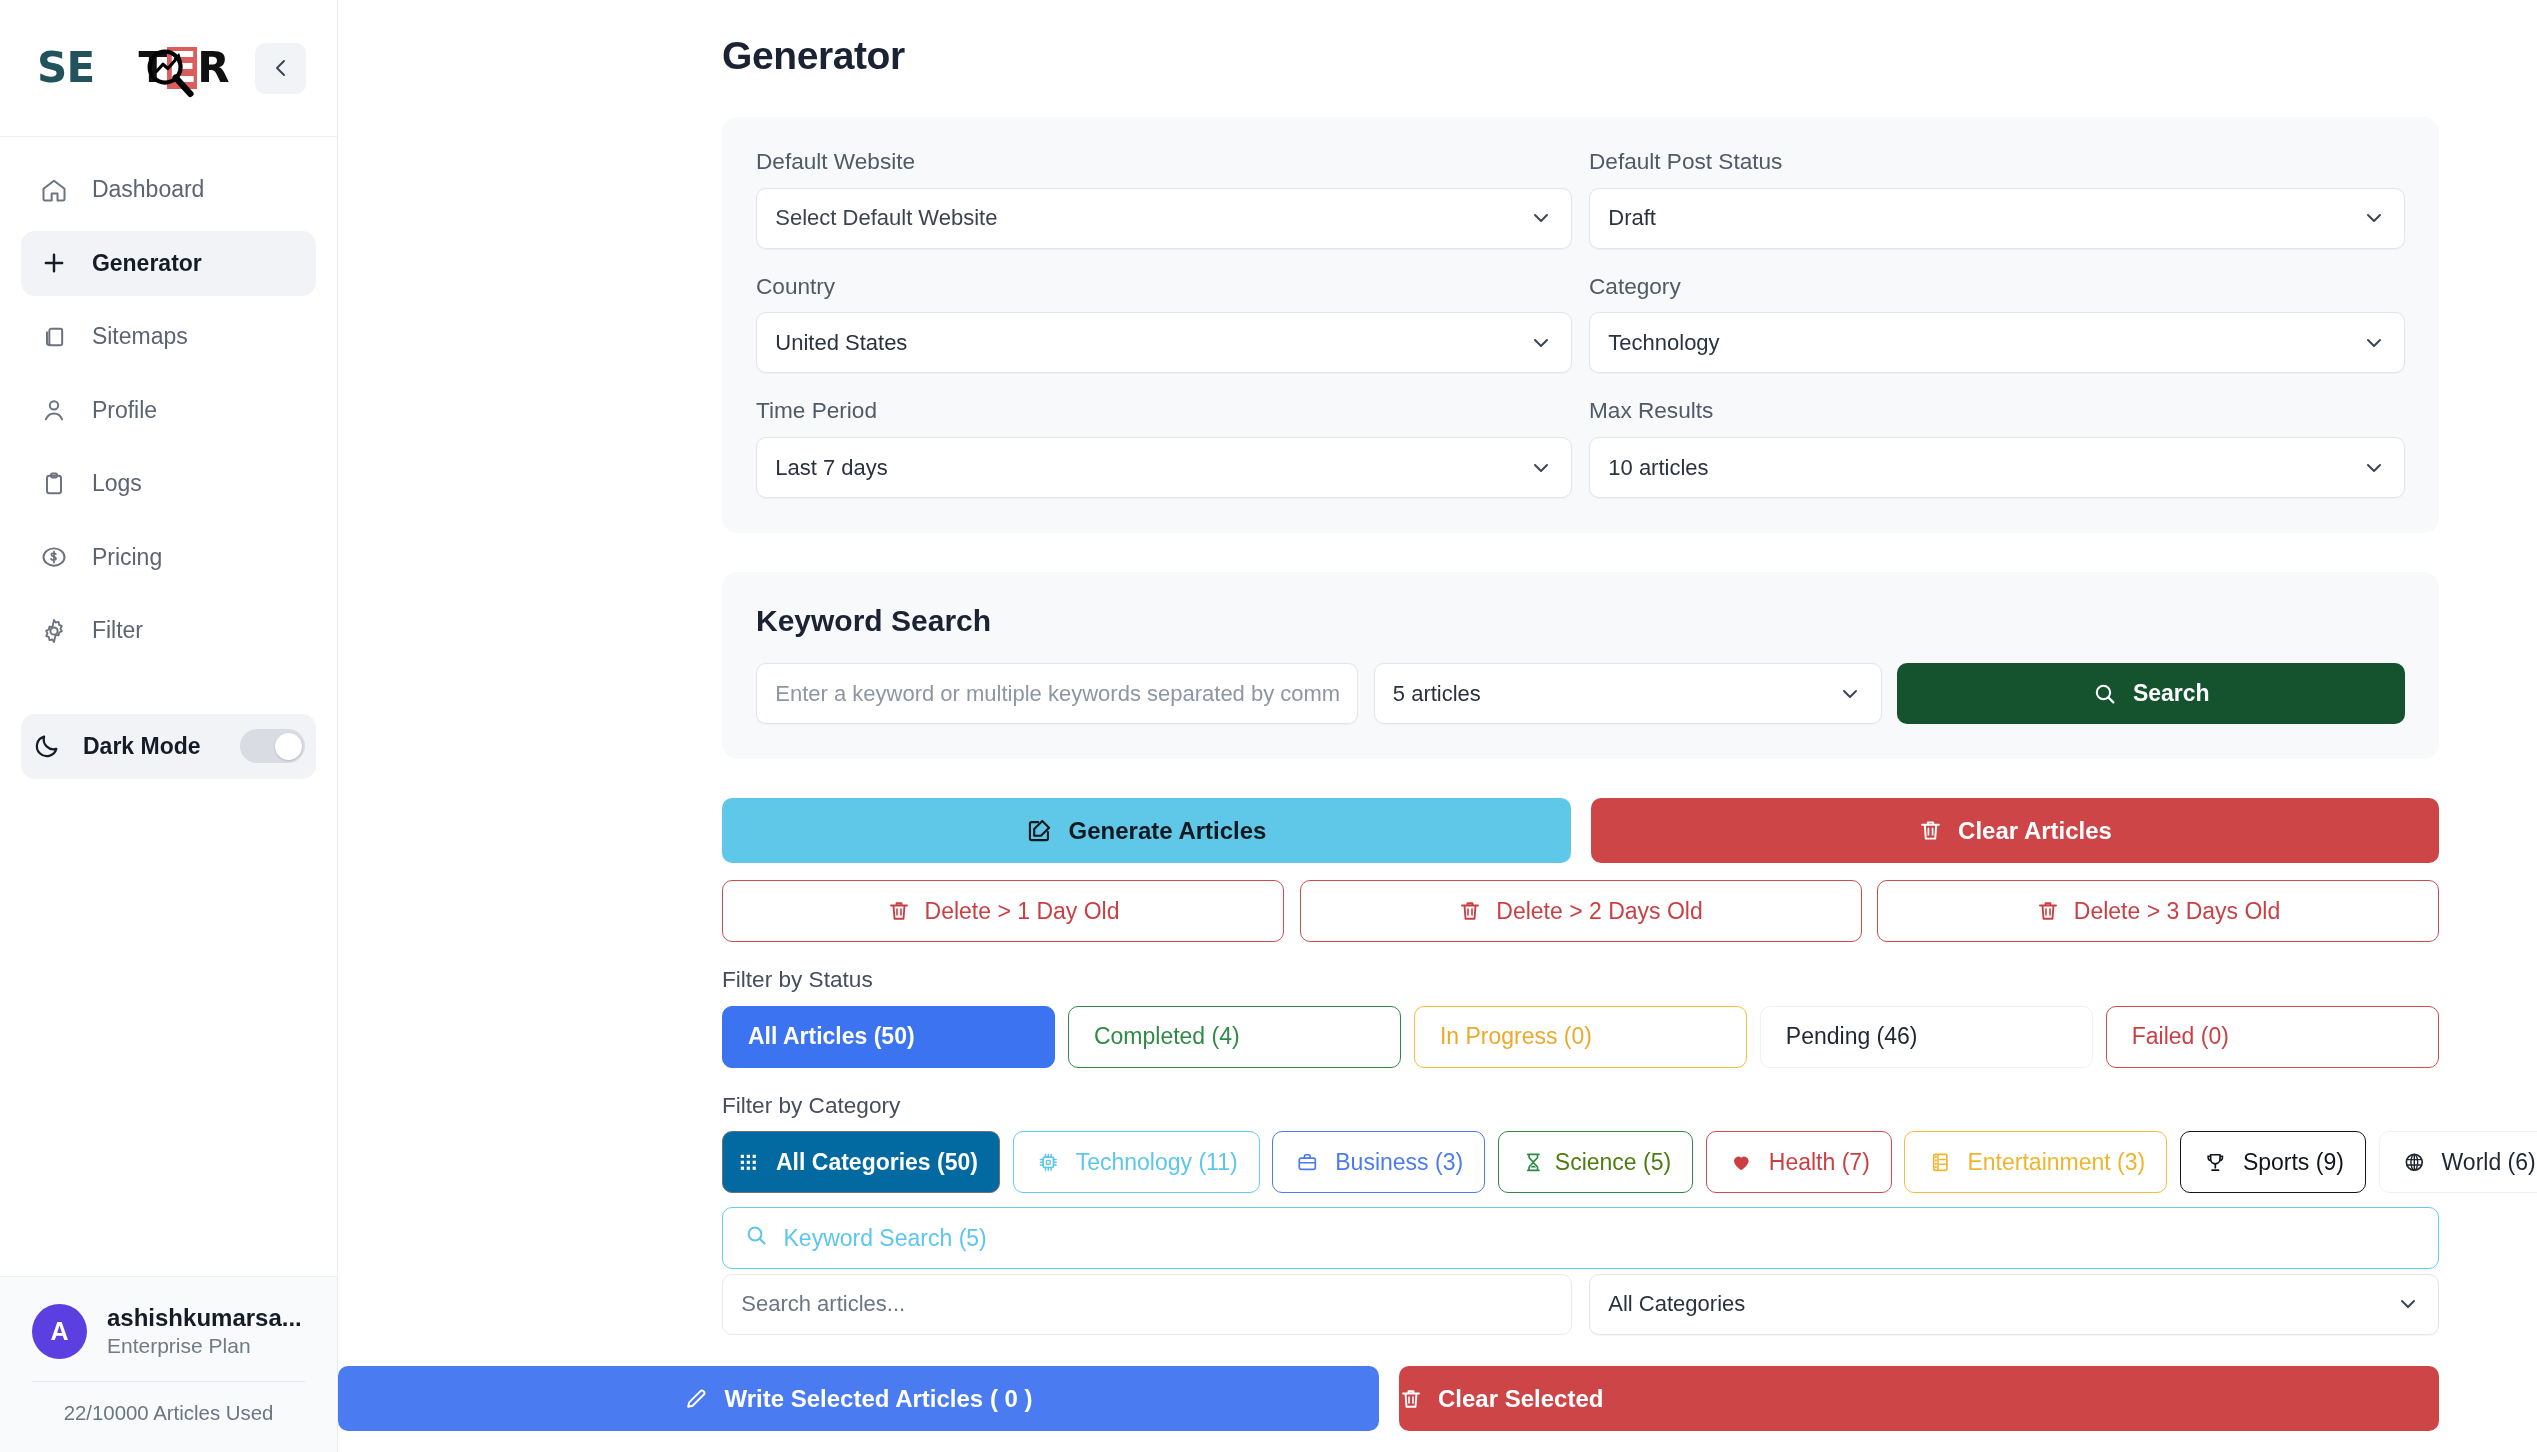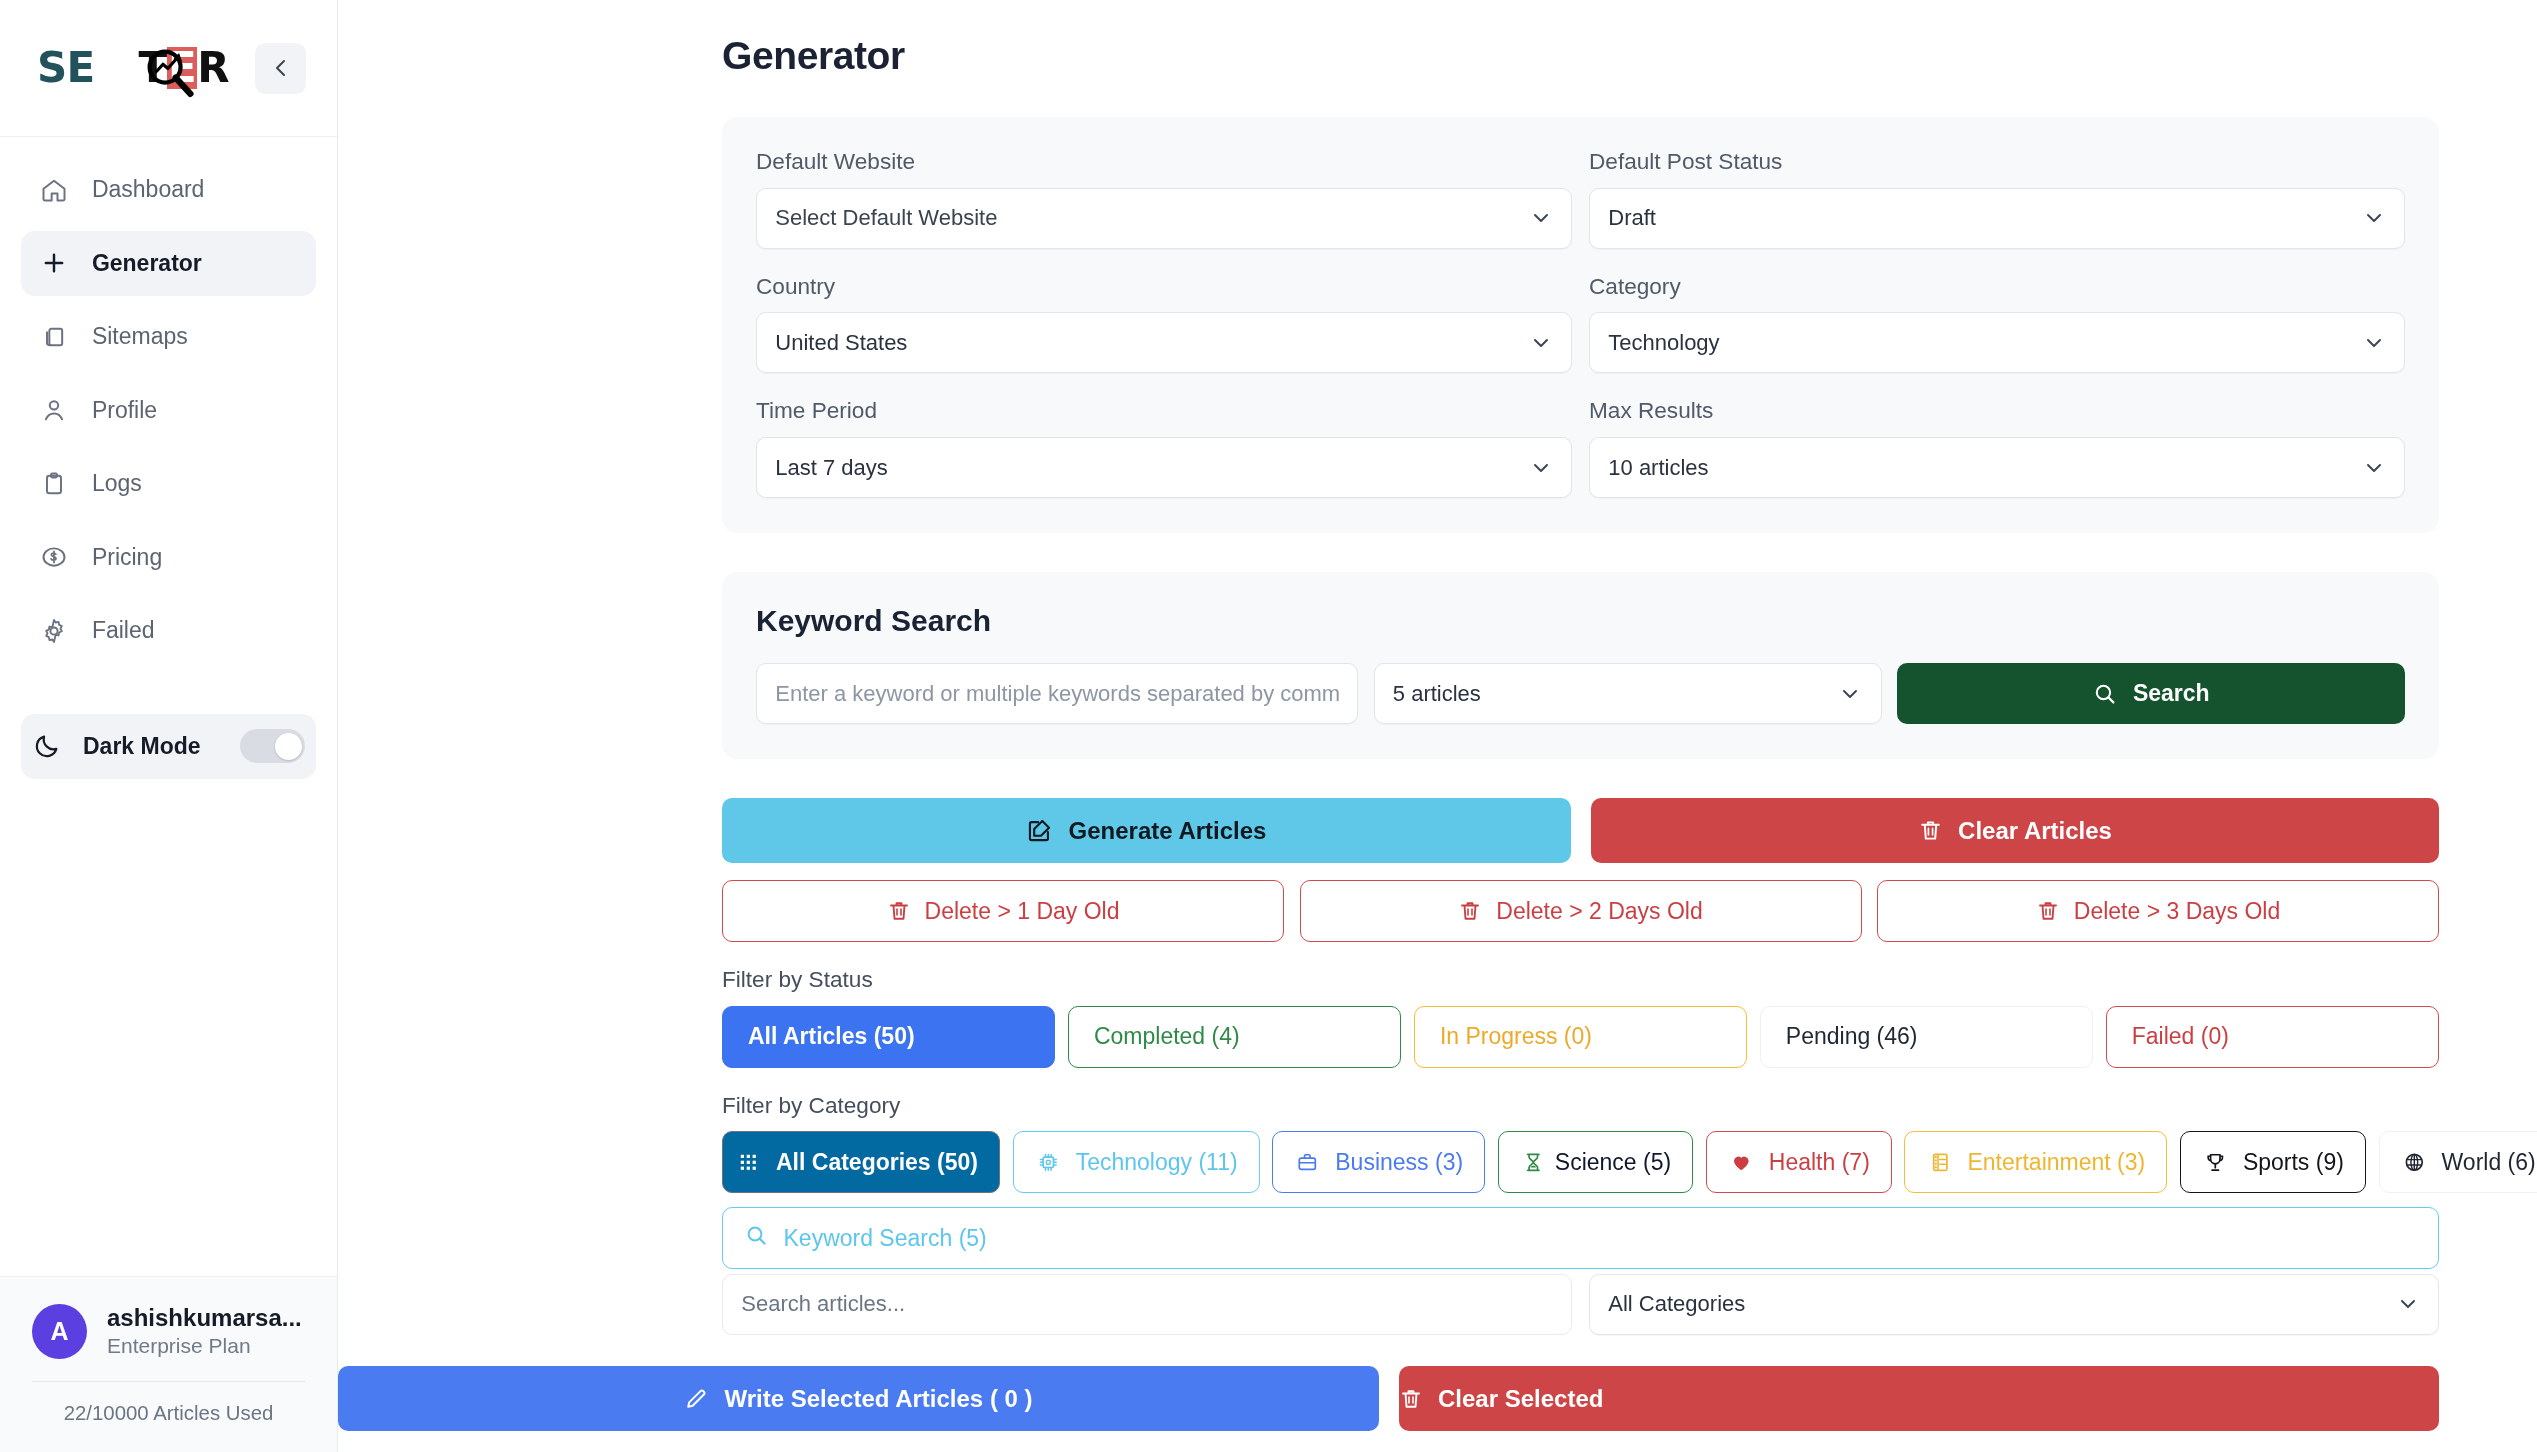--- a/index.html
+++ b/index.html
@@ -177,21 +177,21 @@
   .cat-row { display: flex; gap: 12.7px; }
   .cat-btn {
     height: 62px; border-radius: 10px; background: #fff;
     border: 1.4px solid #e4e8ee; cursor: pointer;
     display: flex; align-items: center; gap: 14px; padding: 0 21px;
     font-size: 23px; color: #1f2733; white-space: nowrap;
   }
   .cat-btn.all { background: #0369a1; border-color: #6b7280; color: #fff; font-weight: 700; padding-left: 12px; }
   .cat-btn.tech { border-color: #64cdf0; color: #5cc6ec; }
   .cat-btn.biz { border-color: #4a7bf0; color: #4a7bf0; }
-  .cat-btn.sci { border-color: #2f8a47; color: #0f172a; gap: 8px; }
+  .cat-btn.sci { border-color: #2f8a47; color: #4d7c0f; gap: 8px; }
   .cat-btn.health { border-color: #cf4b4e; color: #cb3f43; }
   .cat-btn.ent { border-color: #f5bd38; color: #f0b52e; }
   .cat-btn.sports { border-color: #12151a; color: #12151a; }
   .cat-btn.world { border-color: #eef1f5; color: #1f2733; }
   .cat-btn .cicon { width: 27px; height: 27px; flex: 0 0 27px; display:flex; align-items:center; justify-content:center;}
 
   .kw-chip {
     margin-top: 14px; height: 62px; border-radius: 10px;
     background: #fff; border: 1.4px solid #64cdf0; color: #5cc6ec;
     display: flex; align-items: center; gap: 15.5px; padding: 0 21px;
@@ -316,21 +316,21 @@
         <span>Pricing</span>
       </div>
 
       <div class="nav-item">
         <span class="nav-ico">
           <svg width="28" height="28" viewBox="0 0 24 24">
               <circle cx="12" cy="12" r="3.1" fill="none" stroke="#6b7280" stroke-width="1.7"></circle>
               <path d="M12 2.6l1.4 2.1 2.5-.5.5 2.5 2.3 1.1-1.2 2.2 1.2 2.2-2.3 1.1-.5 2.5-2.5-.5L12 21.4l-1.4-2.1-2.5.5-.5-2.5-2.3-1.1 1.2-2.2-1.2-2.2 2.3-1.1.5-2.5 2.5.5z" fill="none" stroke="#6b7280" stroke-width="1.6" stroke-linejoin="round"></path>
             </svg>
         </span>
-        <span>Failed</span>
+        <span>Filter</span>
       </div>
     </nav>
 
     <div class="darkmode-row">
       <span class="nav-ico">
         <svg width="28" height="28" viewBox="0 0 24 24">
             <path d="M20 14.5A8.5 8.5 0 0 1 9.5 4a8.5 8.5 0 1 0 10.5 10.5z" fill="none" stroke="#151c28" stroke-width="1.9" stroke-linejoin="round"></path>
           </svg>
       </span>
       <span class="dm-label">Dark Mode</span>

